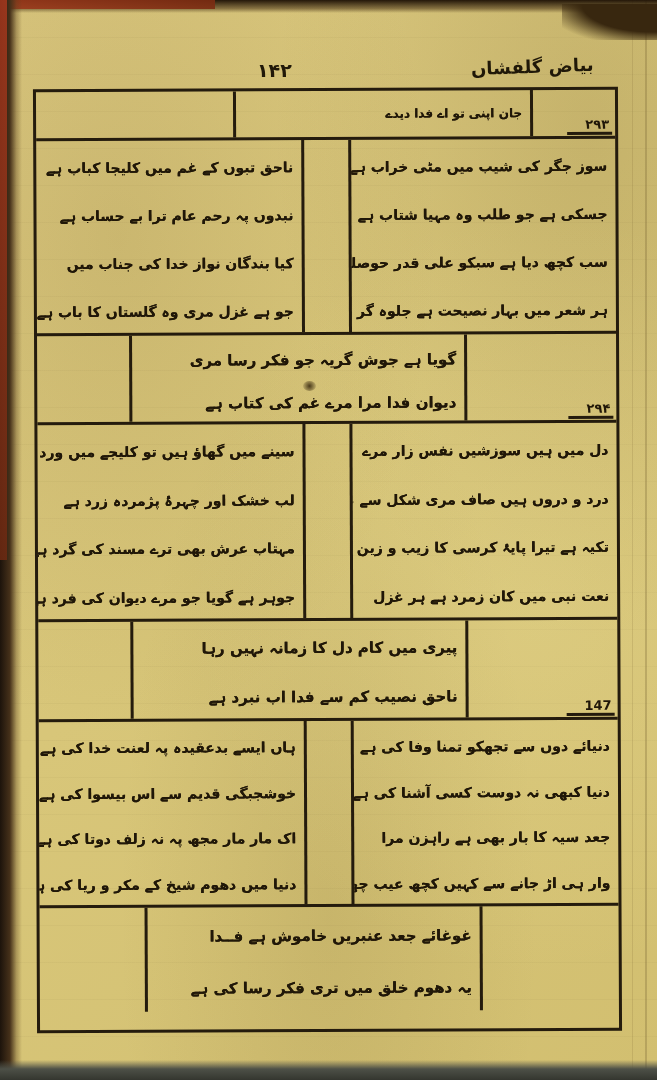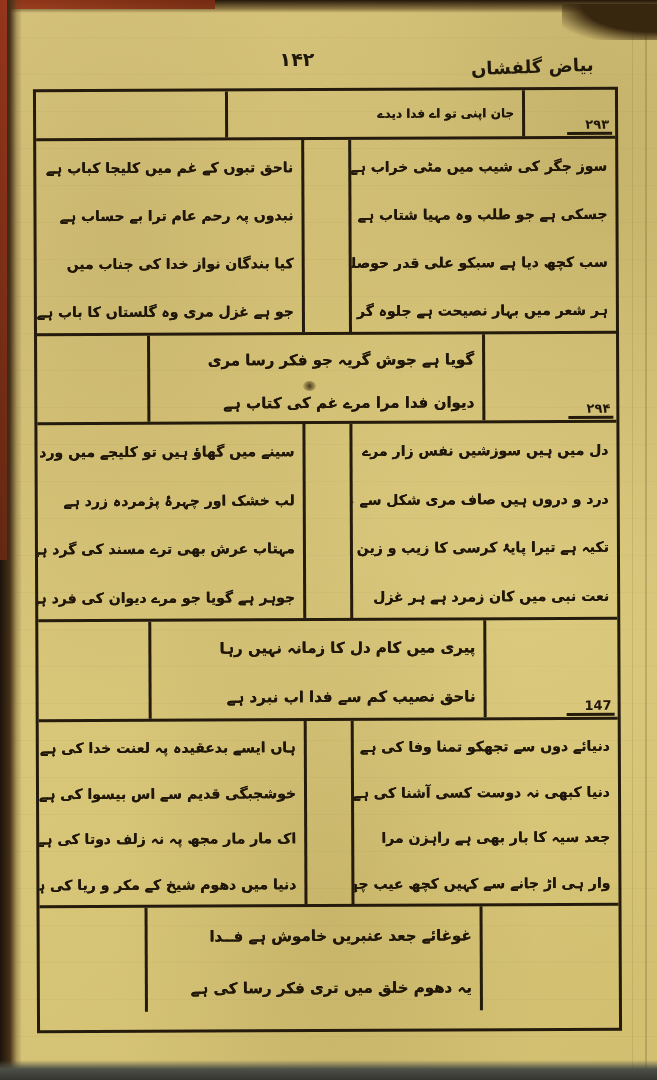--- a/index.html
+++ b/index.html
@@ -26,34 +26,34 @@
   .edge-bottom{position:absolute;left:0;bottom:0;width:100%;height:20px;
     background:linear-gradient(0deg,#34362f 0%,#4d5047 55%,rgba(82,84,74,.4) 82%,transparent 100%);}
   .crease-1{position:absolute;top:0;right:10px;width:2px;height:100%;background:rgba(120,100,50,.30);}
   .crease-2{position:absolute;top:0;right:24px;width:1px;height:100%;background:rgba(120,100,50,.18);}
   .blot{position:absolute;left:303px;top:381px;width:13px;height:10px;border-radius:50%;
     background:radial-gradient(circle,#4a3a1a 0%,rgba(74,58,26,.25) 70%,transparent 100%);}
 
   
   .running-title{position:absolute;top:56px;right:63px;font-weight:700;font-size:18px;color:#201808;
     direction:rtl;transform:rotate(-2deg);}
-  .page-number{position:absolute;top:48px;left:257px;width:80px;text-align:center;
+  .page-number{position:absolute;top:59px;left:257px;width:80px;
     font-weight:700;font-size:19px;color:#201808;}
 
   
   .frame{position:absolute;left:35px;top:88px;width:585px;height:944px;box-sizing:border-box;
     border:3px solid #241b0d;direction:rtl;display:flex;flex-direction:column;transform:rotate(-0.25deg);}
   .row{display:flex;box-sizing:border-box;border-bottom:3px solid #241b0d;}
   .row:last-child{border-bottom:none;}
   .h1{height:49px}.h2{height:195px}.h3{height:89px}.h4{height:197px}.h5{height:100px}.h6{height:186px}.h7{height:104px}
   .cell{box-sizing:border-box;position:relative;overflow:hidden;}
   .mid{border-left:3px solid #241b0d;border-right:3px solid #241b0d;}
-  .c-r1a{width:90px}.c-r1b{width:300px}.c-flex{flex:1}
+  .c-r1a{width:82px}.c-r1b{width:300px}.c-flex{flex:1}
   .c-colR{width:264px}.c-gut{width:50px}.c-colL{flex:1}
-  .c-r3a{width:131px}.c-r3b{width:338px}
+  .c-r3a{width:149px}.c-r3b{width:338px}
   .c-r7a{width:136px}.c-r7b{width:338px}
 
   .verses{display:flex;flex-direction:column;justify-content:space-around;height:100%;padding:3px 8px;}
   .vline{font-weight:700;font-size:14px;color:#201708;text-align:right;direction:rtl;white-space:nowrap;
     text-shadow:0 0 .5px #201708;}
   .couplet .vline{font-size:15px;}
   .single{display:flex;align-items:center;height:100%;padding:0 8px;}
   .single .vline{font-size:12px;}
   .gnum{position:absolute;bottom:1px;right:3px;font-weight:700;font-size:13px;color:#201708;
     border-bottom:3px solid #241b0d;padding:0 3px 0 18px;direction:rtl;}

